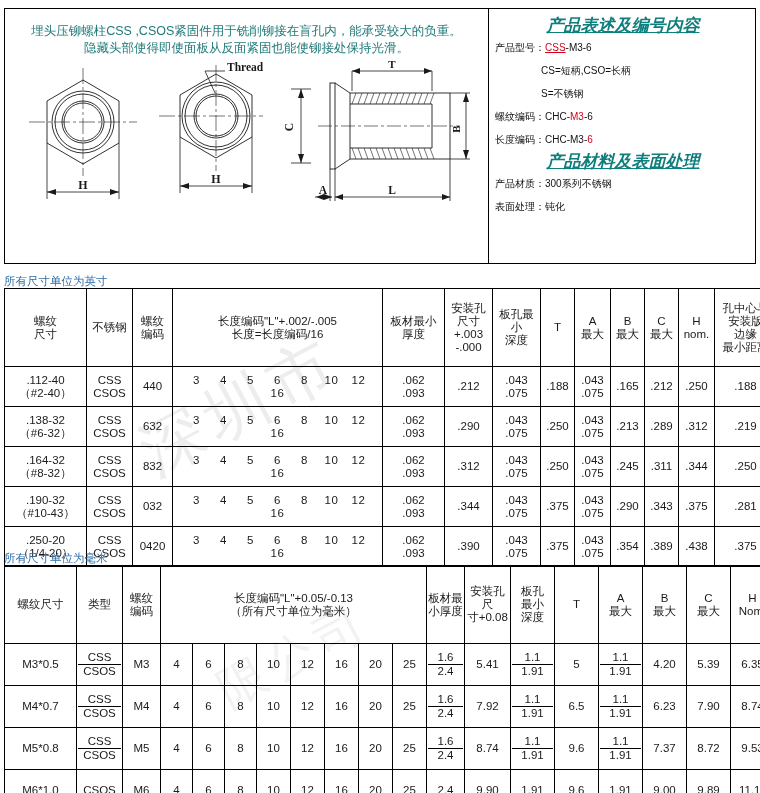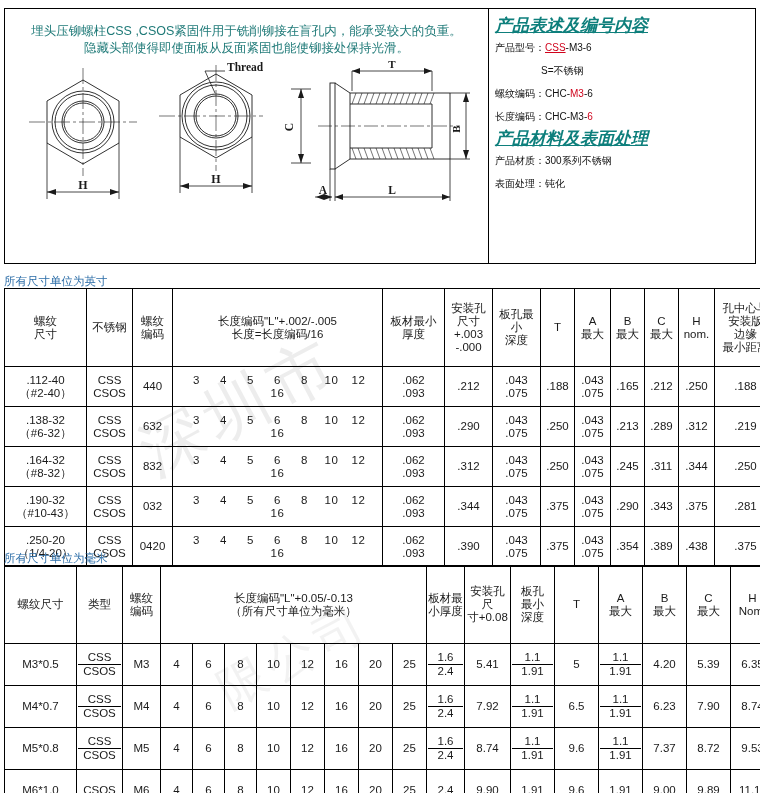--- a/index.html
+++ b/index.html
@@ -21,21 +21,21 @@
   .top-right { flex:1; position:relative; padding:6px 4px 0 6px; }
 
   .desc { text-align:center; color:#1f7a78; font-size:12.5px; line-height:17px;
           padding:14px 10px 0 10px; letter-spacing:0; }
   .desc div { white-space:nowrap; }
 
   .drawings { position:relative; height:178px; }
 
   
   .rt-title { color:#0e7f7c; font-weight:bold; font-style:italic; font-size:17px;
-              text-decoration:underline; line-height:21px; white-space:nowrap;}
+              text-decoration:underline; line-height:21px; white-space:nowrap;text-align:center;}
   .rt-line { font-size:10px; line-height:23px; white-space:nowrap; color:#111; }
   .rt-indent { padding-left:46px; }
   .red { color:#d0021b; }
   .red-u { color:#d0021b; text-decoration:underline; }
 
   
   .unit-caption { position:absolute; font-size:11.5px; color:#2d6ea8; }
 
   
   table.dt { position:absolute; border-collapse:collapse; table-layout:fixed;
@@ -224,20 +224,21 @@
           <text x="18" y="60" text-anchor="middle" font-size="11.5" font-weight="bold" font-family="Liberation Serif, serif" fill="#1a1a1a" transform="rotate(-90 18 60)">C</text>
         </svg>
       </div>
     </div>
 
     <div class="top-right">
       <div class="rt-title">产品表述及编号内容</div>
       <div class="rt-line">
         <span>产品型号：</span><span class="red-u">CSS</span><span>-M3-6</span>
       </div>
+      <div class="rt-line rt-indent">CS=短柄,CSO=长柄</div>
       <div class="rt-line rt-indent">S=不锈钢</div>
       <div class="rt-line">
         <span>螺纹编码：</span><span>CHC-</span><span class="red">M3</span><span>-6</span>
       </div>
       <div class="rt-line">
         <span>长度编码：</span><span>CHC-M3-</span><span class="red">6</span>
       </div>
       <div class="rt-title">产品材料及表面处理</div>
       <div class="rt-line">
         <span>产品材质：</span><span>300系列不锈钢</span>

